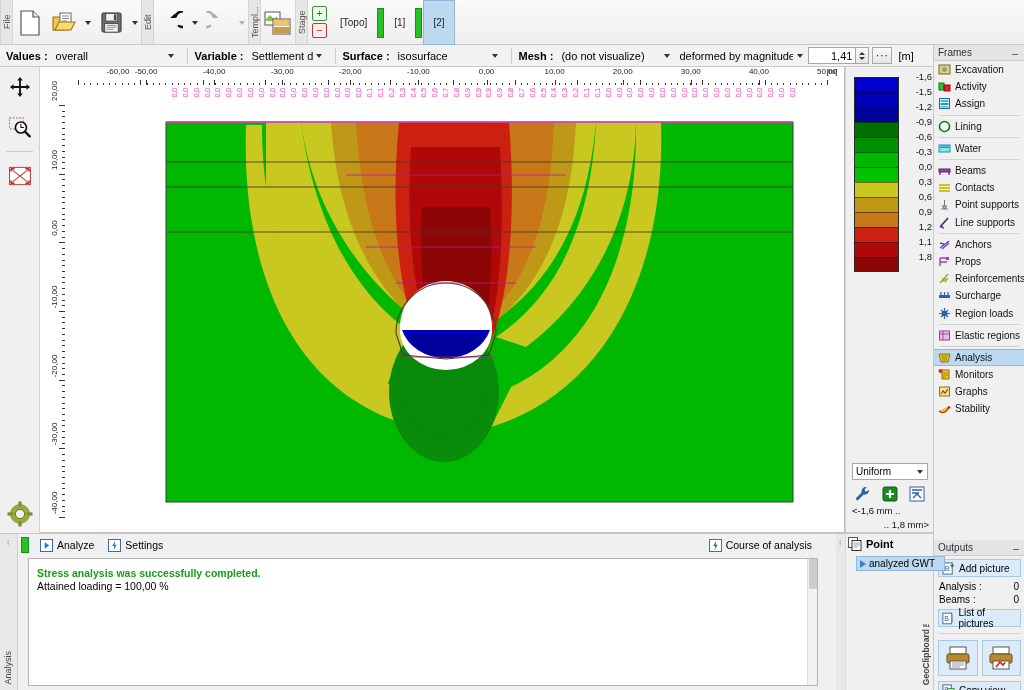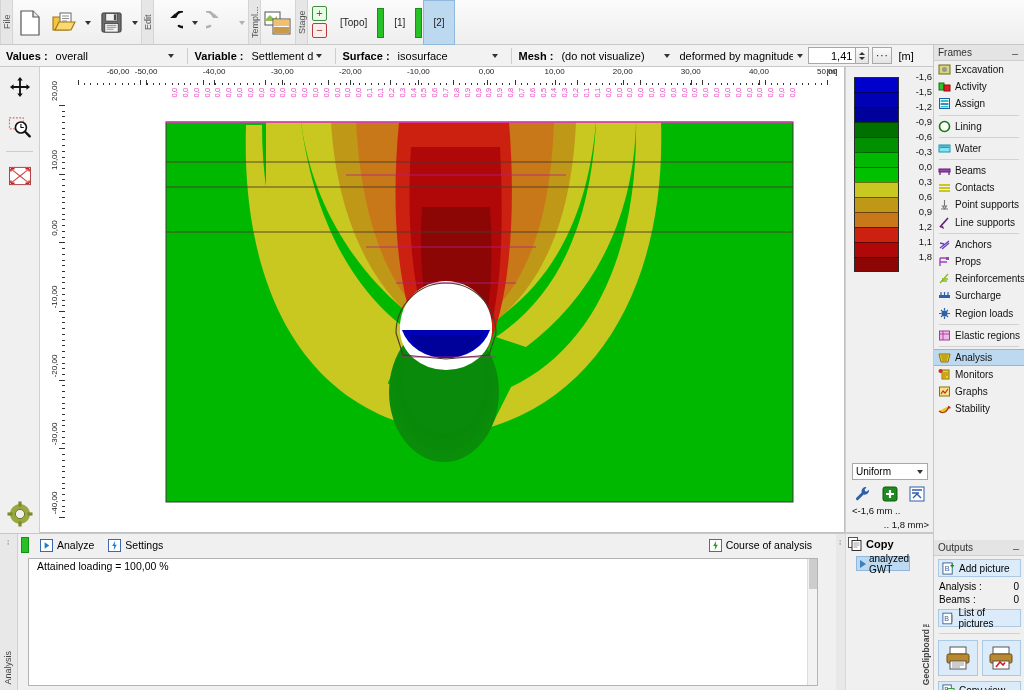--- a/index.html
+++ b/index.html
@@ -179,21 +179,21 @@
   .msg-l2 { font-size:10.5px; padding:1px 0 0 8px; }
   .msg-l3 { font-size:10.5px; padding:1px 0 0 8px; }
   .vscroll { position:absolute; right:0; top:0; width:10px; height:126px; background:#f2f2f2; border-left:1px solid #dcdcdc;}
   .vscroll .thumb { position:absolute; top:0; left:1px; width:8px; height:30px; background:#cdcdcd; }
 
   .copyzone { position:absolute; left:836px; top:0; width:97px; height:157px; background:#f0f0f0; }
   .copyzone .grip { position:absolute; left:0; top:0; width:10px; height:157px; background:#e8e8e8; border-right:1px solid #d8d8d8;}
   .copyzone .grip .d { position:absolute; top:4px; left:3px; font-size:8px; color:#777; }
   .copy-head { position:absolute; left:12px; top:3px; display:flex; align-items:center; gap:4px; font-size:11px; font-weight:bold; cursor:pointer;}
   .copy-item {
-    position:absolute; left:20px; top:22px; width:54px; height:15px; background:#bcd9f0; border:1px solid #8fb8dc;
+    position:absolute; left:20px; top:22px; width:89px; height:15px; background:#bcd9f0; border:1px solid #8fb8dc;
     display:flex; align-items:center; gap:3px; padding-left:3px; font-size:10px; cursor:pointer;
   }
   .vclip {
     position:absolute; right:2px; bottom:6px; writing-mode:vertical-rl; transform:rotate(180deg);
     font-size:8.5px; color:#444; font-weight:bold;
   }
   .tri-r { width:0;height:0;border-top:4px solid transparent;border-bottom:4px solid transparent;border-left:6px solid #3a7fc4; }
 </style>
 </head>
 <body>
@@ -1067,37 +1067,38 @@
       <div class="bt-btn">
         <svg width="13" height="13" viewBox="0 0 14 14">
           <rect x="0.5" y="0.5" width="13" height="13" fill="#fff" stroke="#1f8a1f"></rect>
           <path d="M7.8 2L4.5 7.6h2.2L6.1 12l3.4-5.8H7.2z" fill="#1f9a1f"></path>
         </svg>
         <span>Course of analysis</span>
       </div>
     </div>
 
     <div class="msgbox">
+      <div class="msg-l1">Stress analysis was successfully completed.</div>
       <div class="msg-l3">Attained loading = 100,00 %</div>
       <div class="vscroll">
         <div class="thumb"></div>
       </div>
     </div>
 
     <div class="copyzone">
       <div class="grip">
           <span class="d">⁞</span>
         </div>
       <div class="copy-head">
         <svg width="14" height="14" viewBox="0 0 14 14">
           <rect x="0.5" y="0.5" width="9" height="10" fill="#fff" stroke="#555"></rect>
           <rect x="4" y="3.5" width="9" height="10" fill="#fff" stroke="#333"></rect>
           <path d="M5.5 6h6M5.5 8h6M5.5 10h4" stroke="#999" stroke-width="0.9"></path>
         </svg>
-        <span>Copy</span>
+        <span>Point</span>
       </div>
       <div class="copy-item">
         <span class="tri-r"></span>
         <span>analyzed GWT</span>
       </div>
       <div class="vclip">GeoClipboard™</div>
     </div>
   </div>
 
 </div>

